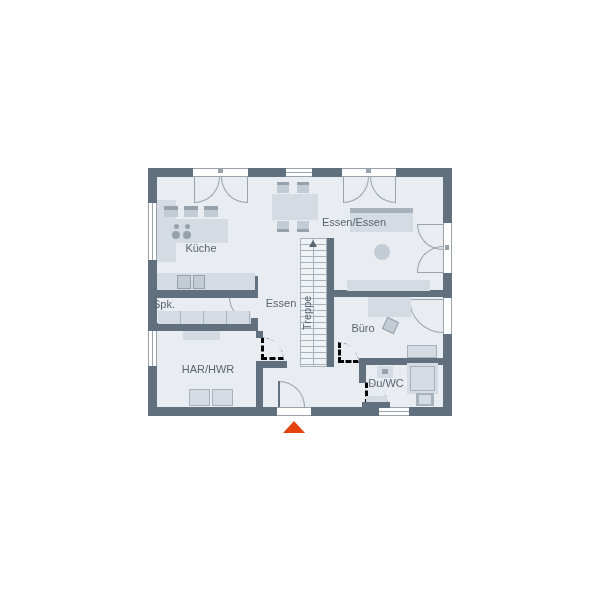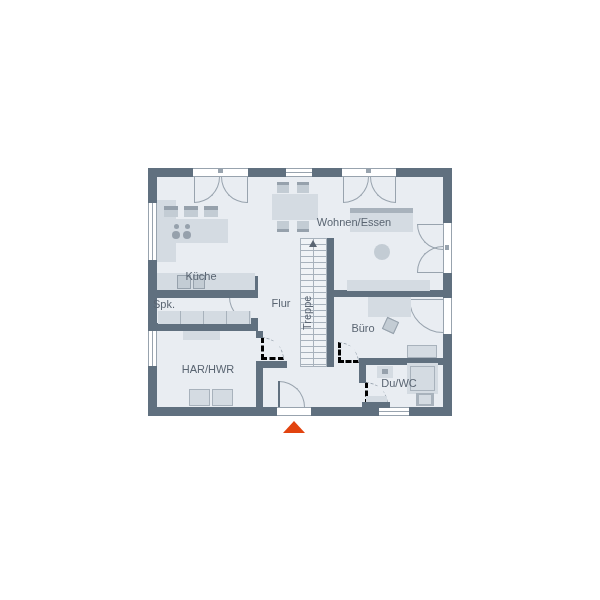--- a/index.html
+++ b/index.html
@@ -158,23 +158,23 @@
   <div class="abs furn" style="left:407px;top:345px;width:30px;height:13px;border:1px solid var(--furn_dark)"></div>
 
   <div class="abs furn" style="left:377px;top:366px;width:16px;height:12px"></div>
   <div class="abs" style="left:382px;top:369px;width:6px;height:5px;background:var(--appliance)"></div>
   <div class="abs furn" style="left:407px;top:363px;width:31px;height:31px"></div>
   <div class="abs" style="left:410px;top:366px;width:25px;height:25px;border:1px solid var(--furn_dark)"></div>
   <div class="abs furndark" style="left:416px;top:393px;width:18px;height:13px"></div>
   <div class="abs furn" style="left:419px;top:395px;width:12px;height:9px"></div>
   <div class="abs furn" style="left:366px;top:396px;width:21px;height:6px"></div>
 
-  <div class="label" style="left:201px;top:276px">Küche</div>
+  <div class="label" style="left:201px;top:248px">Küche</div>
   <div class="label" style="left:164px;top:304px">Spk.</div>
-  <div class="label" style="left:281px;top:303px">Flur</div>
-  <div class="label" style="left:354px;top:222px">Wohnen/Essen</div>
+  <div class="label" style="left:281px;top:303px">Essen</div>
+  <div class="label" style="left:354px;top:222px">Essen/Essen</div>
   <div class="label" style="left:363px;top:328px">Büro</div>
   <div class="label" style="left:208px;top:369px">HAR/HWR</div>
-  <div class="label" style="left:399px;top:383px">Du/WC</div>
+  <div class="label" style="left:386px;top:383px">Du/WC</div>
 
   <div class="abs" style="left:283px;top:421px;width:0;height:0;border-left:11px solid transparent;border-right:11px solid transparent;border-bottom:12px solid var(--accent)"></div>
 
 </div>
 
 </body></html>

